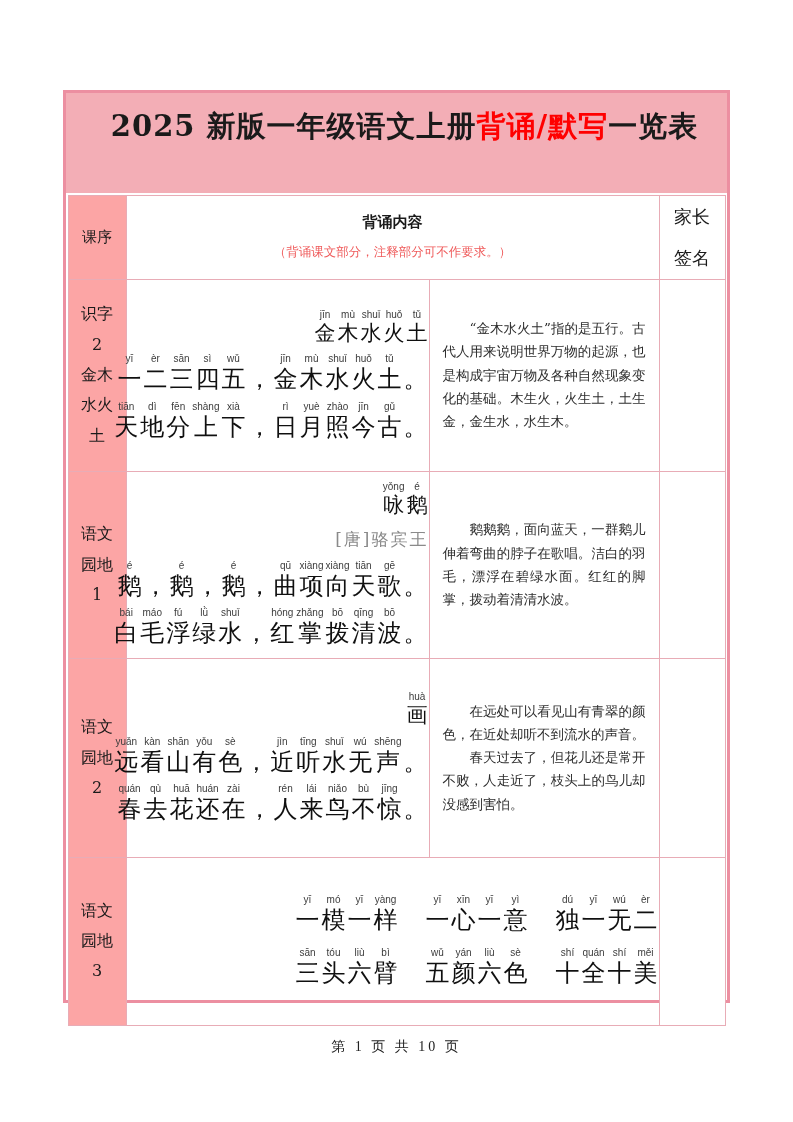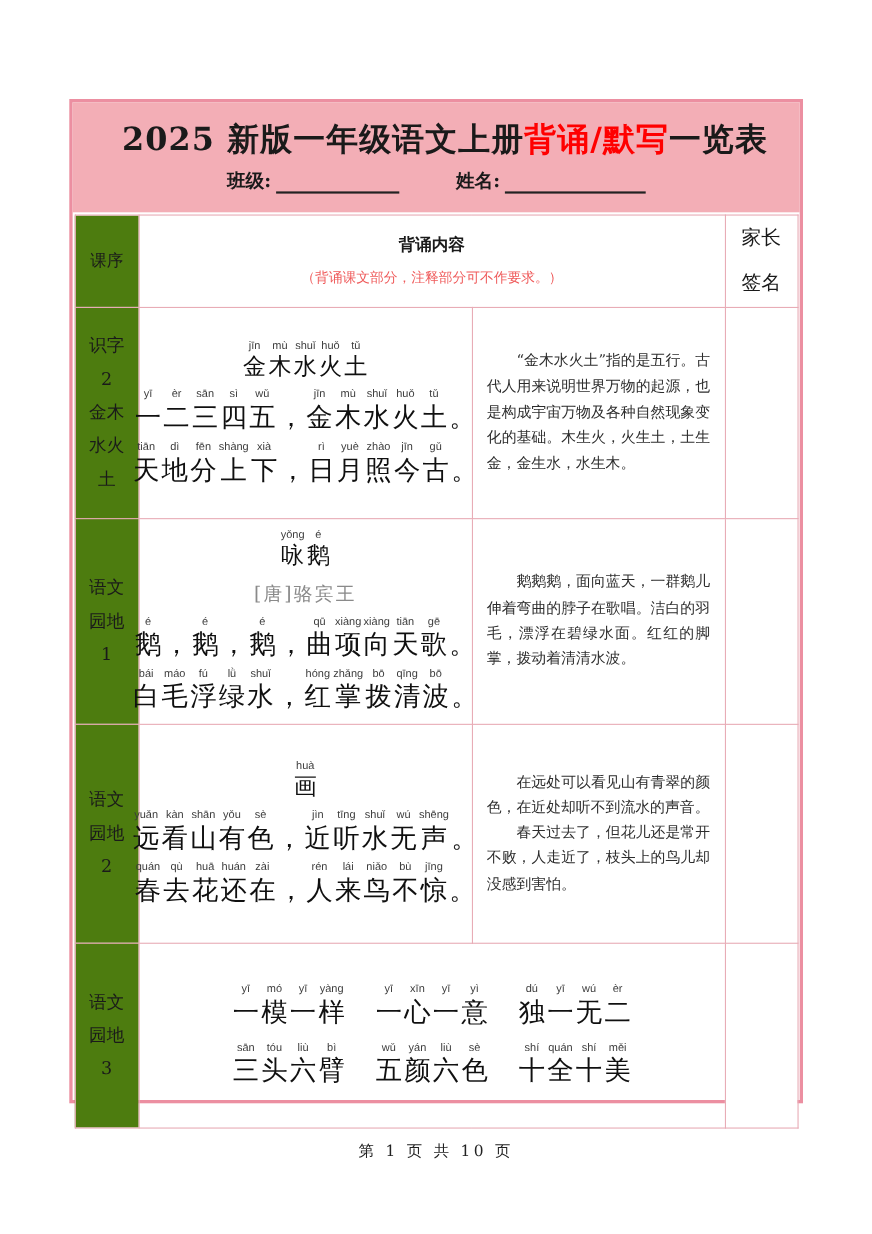--- a/index.html
+++ b/index.html
@@ -21,61 +21,57 @@
   .blank-name { width:128px; }
   .name-label { margin-left:46px; }
   
   table.grid {
     margin:2px auto 0 auto; width:658px; border-collapse:collapse; table-layout:fixed;
   }
   .grid td, .grid th { border:1px solid #e8acb6; padding:0; vertical-align:middle; font-weight:normal; }
   .hrow { height:62px; }
   .r1 { height:192px; } .r2 { height:187px; } .r3 { height:199px; } .r4 { height:168px; }
   .lesson-cell {
-    background:#4d7c0f; text-align:center; font-weight:bold; font-size:16px;
+    background:#fca5a5; text-align:center; font-weight:bold; font-size:16px;
     line-height:1.9; white-space:pre-line; color:#1a1a1a;
   }
   .hrow .lesson-cell { font-size:15px; line-height:1.2; }
   .content-head { text-align:center;margin-left:28px; }
   .content-head .head-main { font-size:15px; font-weight:bold; color:#1a1a1a; }
   .content-head .red-note { margin-top:12px; font-size:12.5px; color:#ef5a5a; font-weight:normal; }
   .sign-head { text-align:center; font-size:18px; font-weight:bold; white-space:pre-line; line-height:2.3; color:#1a1a1a; }
   .poem-cell { text-align:center; }
-  .poem-inner { display:flex; flex-direction:column; justify-content:center; align-items:center; gap:7px; height:100%; }
+  .poem-inner { display:flex; flex-direction:column; justify-content:center; align-items:flex-end; gap:7px; height:100%; }
   .ruby-line { display:flex; justify-content:center; align-items:flex-end; }
   .rb { display:inline-flex; flex-direction:column; align-items:center; margin:0 1px; }
   .py { font-family:"Liberation Sans", sans-serif; font-size:10px; line-height:12px; height:12px; color:#3c3c3c; white-space:nowrap; }
   .ch { font-size:24px; line-height:1.2; color:#101010; }
   .title-line .ch { font-size:21px; }
   .poem-author { font-size:17px; color:#8a8a8a; letter-spacing:2px; margin:2px 0; }
   .note-cell { vertical-align:middle; }
   .note-cell p {
     margin:0; padding:0 13px; font-size:13.5px; line-height:1.72; color:#2d2d2d;
     text-indent:2em; text-align:justify;
   }
   .sign-cell { background:#fff; }
   
   .footer {
     position:absolute; left:0; top:1038px; width:100%; text-align:center;
-    font-size:14px; color:#222; letter-spacing:3px;
+    font-size:14px; color:#222; letter-spacing:3px;font-family:Liberation Serif, serif;
   }
 </style>
 </head>
 <body>
 
 <div class="page">
   <div class="sheet">
 
     <div class="band">
       <div class="doc-title">
         <span>2025 新版一年级语文上册</span><span class="red">背诵/默写</span><span>一览表</span>
-      </div>
-      <div class="fill-line">
-        <span class="fill-label">班级:</span><span class="blank"></span>
-        <span class="fill-label name-label">姓名:</span><span class="blank blank-name"></span>
       </div>
     </div>
 
     <table class="grid">
       <colgroup>
           <col style="width:58px">
           <col style="width:303px">
           <col style="width:230px">
           <col>
         </colgroup>

